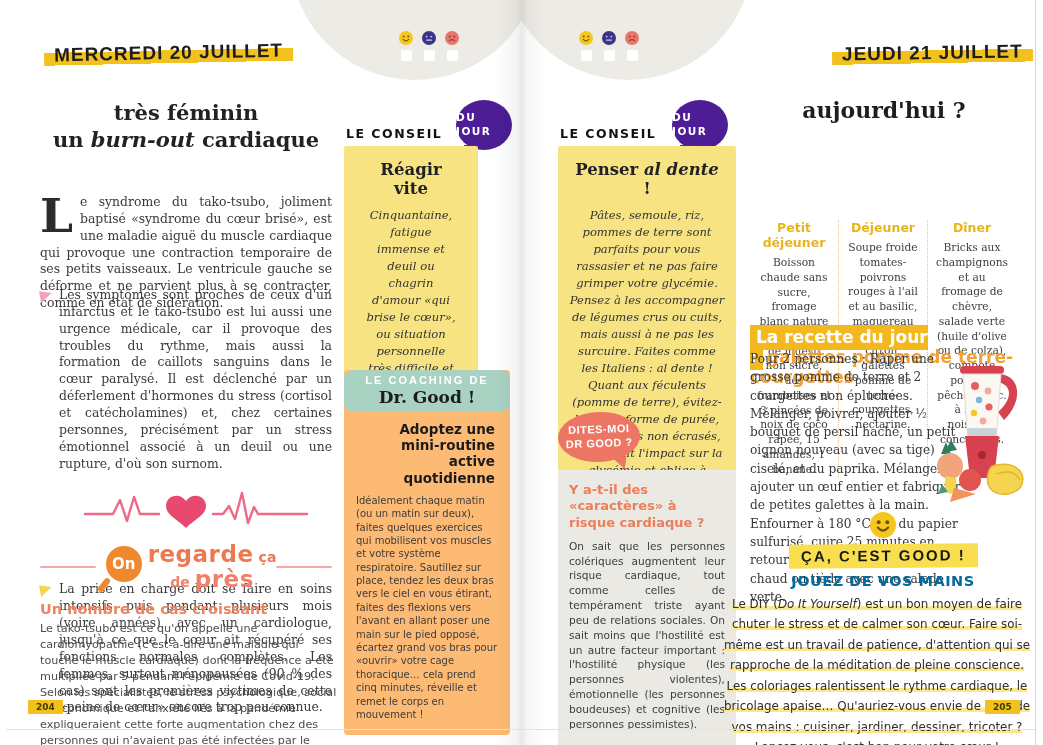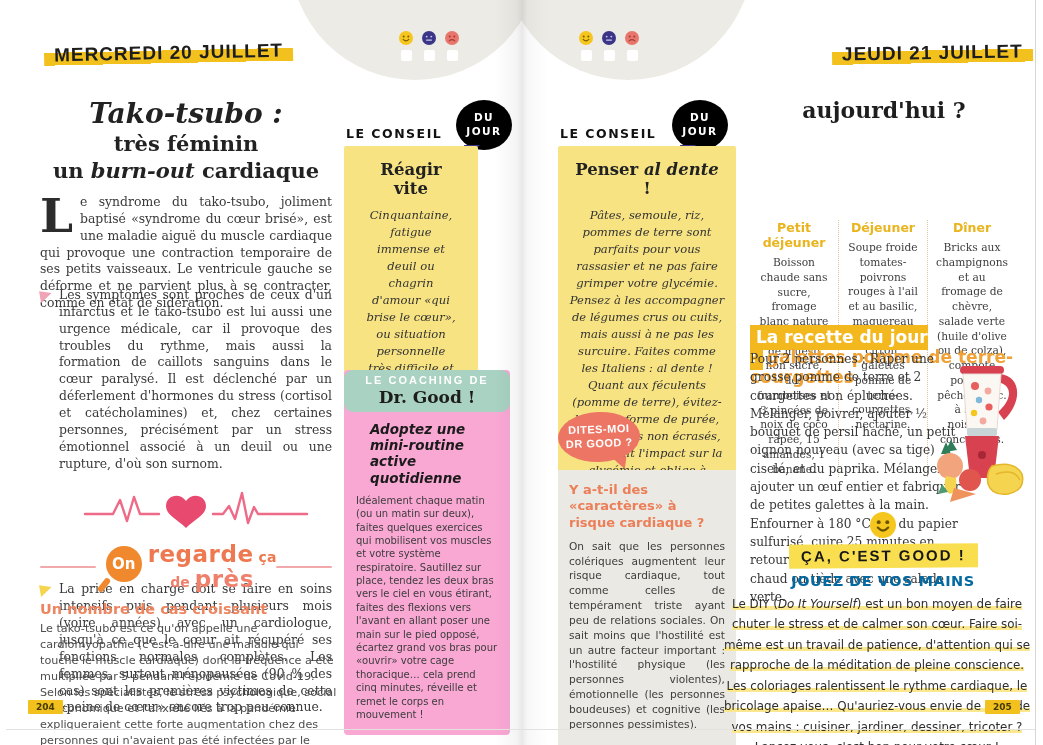--- a/index.html
+++ b/index.html
@@ -48,36 +48,36 @@
   .lens-handle{position:absolute;left:-3px;top:33px;width:6px;height:16px;background:#F0882E;border-radius:3px;transform:rotate(38deg);}
   .regarde-text{line-height:1;color:#EE7950;white-space:nowrap;}
   .regarde-text .big{font-size:23px;font-weight:bold;letter-spacing:.5px;}
   .regarde-text .small{font-size:14px;font-weight:bold;}
   .regarde-text .row2{margin-top:2px;text-align:center;color:#F0806B;}
   .focus-head{font-size:14.5px;font-weight:bold;color:#ED8660;}
   .focus-body{font-size:11.2px;line-height:1.43;color:#4d4d4d;text-align:left;}
 
   
   .conseil-label{font-size:12.5px;letter-spacing:1.5px;color:#111;}
-  .du-jour{width:56px;height:50px;border-radius:50%;background:#000000;color:#fff;
-    display:flex;flex-direction:column;align-items:center;justify-content:center;
+  .du-jour{width:56px;height:50px;border-radius:50%;background:#4c1d95;color:#fff;
+    display:flex;flex-direction:column;align-items:flex-start;justify-content:center;
     font-size:10.5px;letter-spacing:1.5px;line-height:1.3;position:relative;}
   .du-jour::after{content:"";position:absolute;left:8px;bottom:-7px;width:16px;height:12px;background:#3B3588;
     clip-path:polygon(0 0,100% 0,15% 100%);}
   .ybox{background:#F7E382;border-radius:2px;box-sizing:border-box;}
   .ybox .ytitle{text-align:center;font-weight:bold;font-size:16.5px;color:#222;margin-bottom:9px;}
   .ybox .ytitle .it{font-style:italic;}
   .ybox .ybody{font-style:italic;font-size:11.6px;line-height:1.47;text-align:center;color:#333;}
 
   
-  .coach{background:#f9a8d4;border-radius:4px;box-sizing:border-box;}
+  .coach{background:#fdba74;border-radius:4px;box-sizing:border-box;}
   .coach-pill{background:#A9D2C3;border-radius:9px;text-align:center;padding:4px 2px 5px;}
   .coach-pill .cl1{font-size:11px;letter-spacing:2px;color:#fff;}
   .coach-pill .cl2{font-size:17px;font-weight:bold;color:#1d1d1d;font-family:"DejaVu Serif",serif;margin-top:1px;}
-  .coach-title{font-size:13.5px;font-weight:bold;text-align:left;color:#1b1b1b;line-height:1.2;margin:9px 12px 8px;font-style:italic;}
+  .coach-title{font-size:13.5px;font-weight:bold;text-align:right;color:#1b1b1b;line-height:1.2;margin:9px 1px 8px;}
   .coach-body{font-size:10px;line-height:1.34;color:#3c3c3c;}
 
   
   .dites-bubble{width:82px;height:50px;border-radius:50%;background:#EC7663;color:#fff;
     display:flex;flex-direction:column;align-items:center;justify-content:center;font-size:11px;
     letter-spacing:.5px;line-height:1.25;position:relative;transform:rotate(-2deg);}
   .dites-bubble::after{content:"";position:absolute;right:14px;bottom:-8px;width:16px;height:13px;background:#EC7663;
     clip-path:polygon(0 0,100% 0,85% 100%);}
   .gbox{background:#EAE9E4;box-sizing:border-box;}
   .gbox .gtitle{color:#EC7E58;font-weight:bold;font-size:13px;line-height:1.25;margin-bottom:8px;}
@@ -171,21 +171,20 @@
           <circle cx="13.3" cy="8" r="1.4" fill="#a23c32"></circle>
           <path d="M6 14 Q10 10.5 14 14" stroke="#a23c32" stroke-width="1.6" fill="none" stroke-linecap="round"></path>
         </svg>
       <span class="box"></span>
     </div>
   </div>
 
   <div class="abs marker datehead" style="left:44px;top:42px;">MERCREDI 20 JUILLET</div>
 
   <div class="abs tako-title" style="left:40px;top:98px;">
-    <div class="l1">Tako-tsubo :</div>
     <div class="l2">très féminin</div>
     <div class="l2"><span>un </span><span class="it">burn-out</span><span> cardiaque</span></div>
   </div>
 
   <div class="abs body-serif" style="left:40px;top:194px;width:292px;">
     <span class="dropcap">L</span><span>e syndrome du tako-tsubo, joliment baptisé «syndrome du cœur brisé», est une maladie aiguë du muscle cardiaque qui provoque une contraction temporaire de ses petits vaisseaux. Le ventricule gauche se déforme et ne parvient plus à se contracter, comme en état de sidération.</span>
   </div>
 
   <div class="abs bullet body-serif" style="left:40px;top:287px;">
     <span class="tri"></span>

